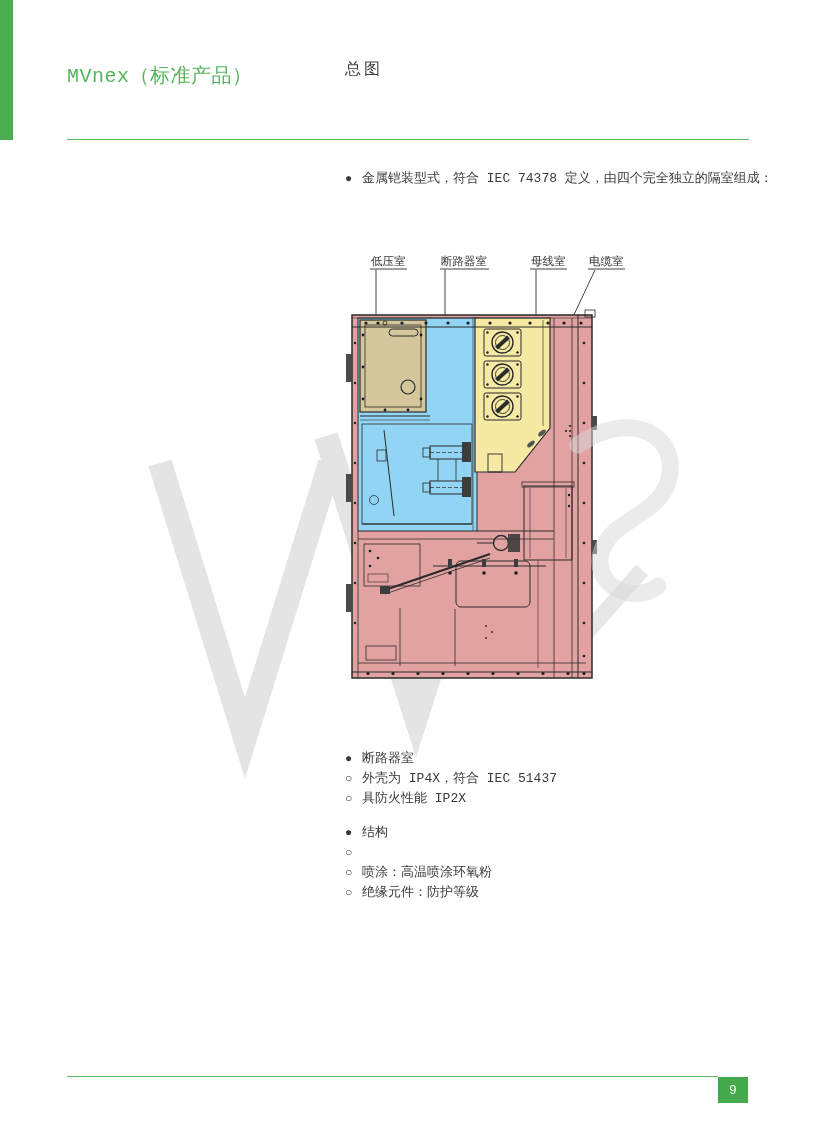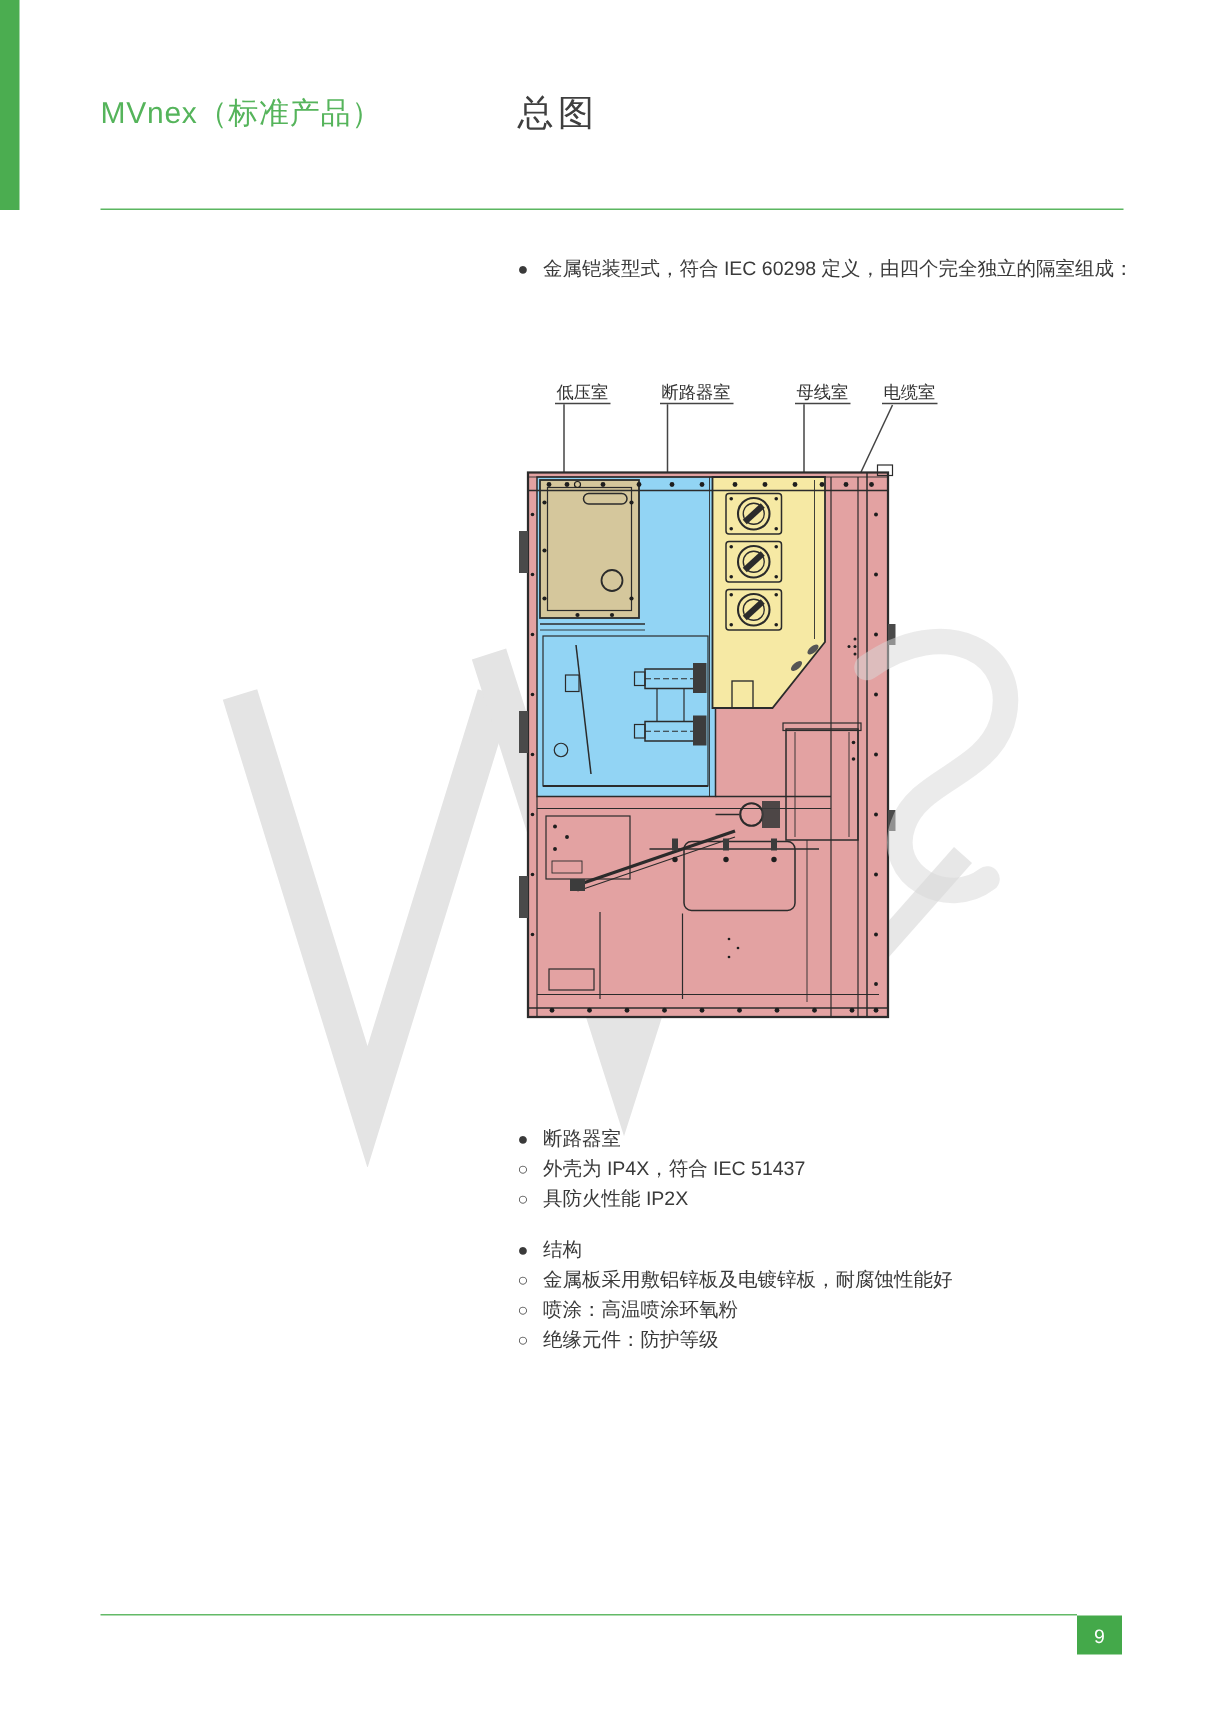--- a/index.html
+++ b/index.html
@@ -1,20 +1,20 @@
 <!DOCTYPE html>
 <html><head>
 <meta charset="utf-8">
 <style>
   html,body{margin:0;padding:0;background:#fff;}
   .page{position:relative;width:816px;height:1145px;background:#ffffff;overflow:hidden;
-        font-family:Liberation Sans, sans-serif;color:#3a3a3a;}
+        font-family:Liberation Mono, monospace;color:#3a3a3a;}
   .accent-bar{position:absolute;left:0;top:0;width:13px;height:140px;background:#4bad50;}
   .product-title{position:absolute;left:67px;top:62px;font-size:20px;color:#55b45b;letter-spacing:.5px;white-space:nowrap;}
-  .page-title{position:absolute;left:345px;top:59px;font-size:24px;color:#3f3f3f;letter-spacing:3px;white-space:nowrap;}
+  .page-title{position:absolute;left:345px;top:59px;font-size:16px;color:#3f3f3f;letter-spacing:3px;white-space:nowrap;}
   .rule-top{position:absolute;left:67px;top:139px;width:682px;height:1px;background:#5bb660;}
   .rule-bottom{position:absolute;left:67px;top:1076px;width:651px;height:1px;background:#63ba67;}
   .page-badge{position:absolute;left:718px;top:1077px;width:30px;height:26px;background:#44a94a;
               color:#fff;font-size:13px;display:flex;align-items:center;justify-content:center;}
   .intro-line{position:absolute;left:345px;top:169px;width:470px;font-size:13px;line-height:20px;display:flex;}
   .lists{position:absolute;left:345px;top:749px;width:460px;font-size:13px;}
   .tline{display:flex;line-height:20px;}
   .marker{width:17px;flex:0 0 auto;font-size:12px;}
   .sec2{margin-top:14px;}
   .wm{position:absolute;left:130px;top:418px;z-index:0;}
@@ -28,21 +28,21 @@
 <div class="page">
 
   <div class="accent-bar"></div>
 
   <div class="product-title">MVnex（标准产品）</div>
   <div class="page-title">总图</div>
   <div class="rule-top"></div>
 
   <div class="intro-line">
     <span class="marker">●</span>
-    <span>金属铠装型式，符合 IEC 60298 定义，由四个完全独立的隔室组成：</span>
+    <span>金属铠装型式，符合 IEC 74378 定义，由四个完全独立的隔室组成：</span>
   </div>
 
   <svg class="wm" width="540" height="360" viewBox="0 0 540 360">
     <polyline points="30,45 115,320 200,45" fill="none" stroke="#e4e4e4" stroke-width="24"></polyline>
     <polyline points="196,18 286,300 376,18" fill="none" stroke="#e4e4e4" stroke-width="24"></polyline>
     <line x1="436" y1="238" x2="512" y2="152" stroke="#e7e7e7" stroke-width="16"></line>
   </svg>
 
   <svg class="diagram" width="300" height="445" viewBox="0 0 300 445">
 
@@ -258,21 +258,20 @@
         <span>具防火性能 IP2X</span>
       </div>
     </div>
     <div class="sec2">
       <div class="tline">
         <span class="marker">●</span>
         <span>结构</span>
       </div>
       <div class="tline">
         <span class="marker">○</span>
-        <span>金属板采用敷铝锌板及电镀锌板，耐腐蚀性能好</span>
       </div>
       <div class="tline">
         <span class="marker">○</span>
         <span>喷涂：高温喷涂环氧粉</span>
       </div>
       <div class="tline">
         <span class="marker">○</span>
         <span>绝缘元件：防护等级</span>
       </div>
     </div>

